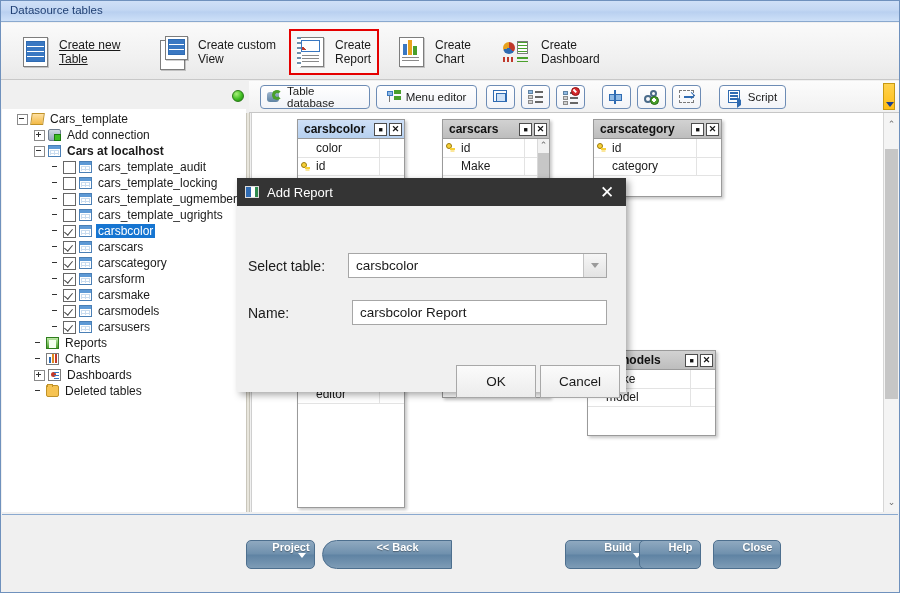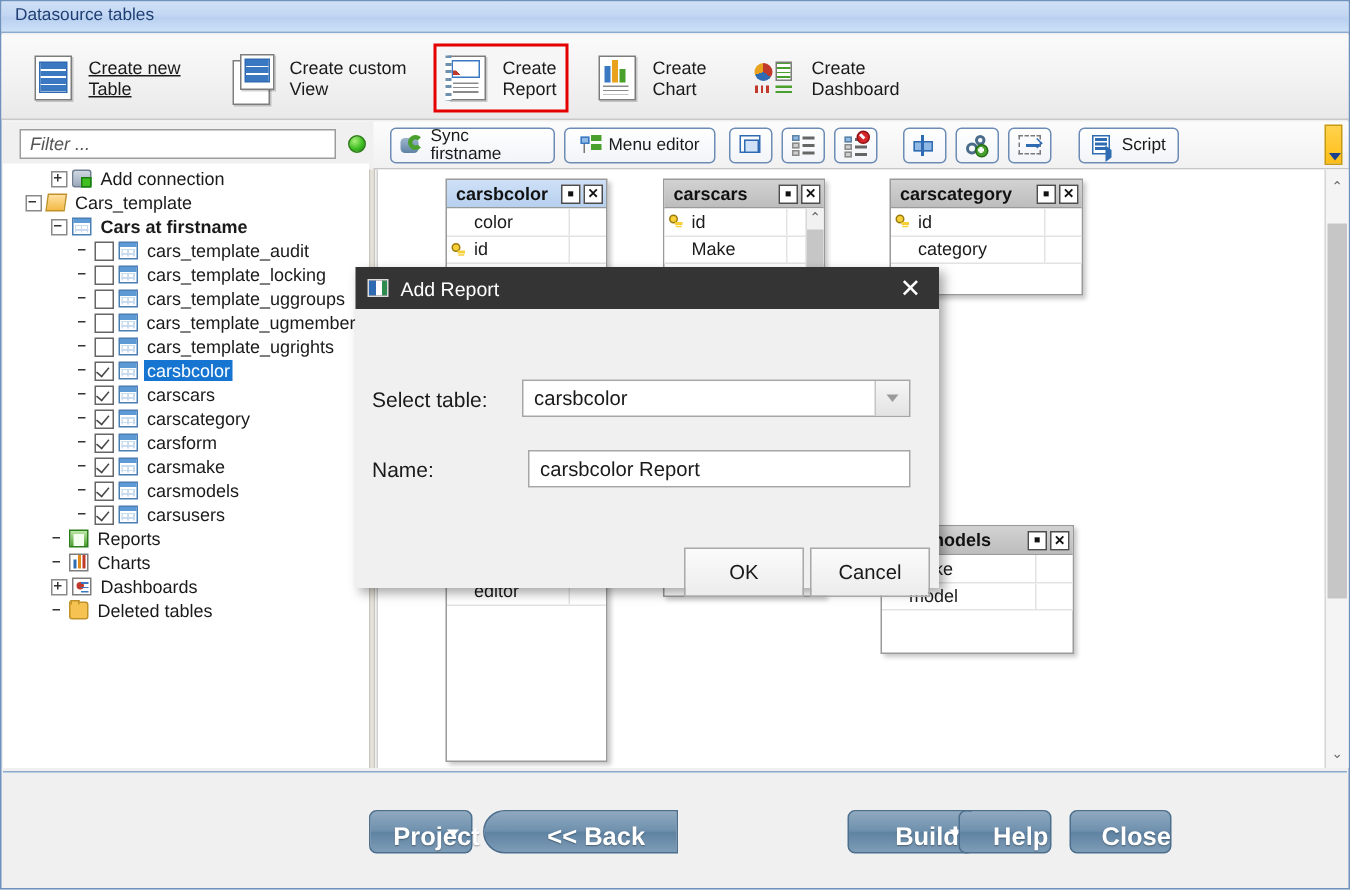--- a/index.html
+++ b/index.html
@@ -268,22 +268,22 @@
   }
 
   
   .bottombar{
     position:absolute;left:1px;top:513px;width:896px;height:78px;
     background:#f0f0f0;border-top:1px solid #8aa9cf;box-sizing:border-box;
   }
   .wizbtn{
     position:absolute;height:29px;box-sizing:border-box;
     background:linear-gradient(to bottom,#8fa9c0 0%,#6f90ad 48%,#5f83a3 52%,#7e9cb6 100%);
-    border:1px solid #4d6f8e;color:#fff;font-weight:bold;font-size:17px;
-    display:flex;align-items:flex-end;justify-content:center;
+    border:1px solid #4d6f8e;color:#fff;font-weight:bold;font-size:11px;
+    display:flex;align-items:flex-start;justify-content:center;
     text-shadow:0 1px 1px rgba(0,0,0,.35);cursor:default;padding-left:21px;
   }
   .wizbtn .caret{
     position:absolute;right:8px;top:12px;width:0;height:0;
     border-left:4px solid transparent;border-right:4px solid transparent;border-top:5px solid #fff;
   }
 </style>
 </head>
 <body>
 
@@ -297,21 +297,21 @@
 
     <div class="rb-item" style="left:14px;width:128px;text-decoration:underline;">
       <span class="ic">
         <span class="page"></span>
           <span class="grid"></span>
       </span>
       <span class="rb-label">Create new
 Table</span>
     </div>
 
-    <div class="rb-item" style="left:148px;width:138px;">
+    <div class="rb-item" style="left:148px;width:138px;justify-content:center;">
       <span class="ic">
         <span class="page" style="left:0;top:4px;"></span>
         <span class="page" style="left:5px;top:0;height:24px;width:23px;"></span>
         <span class="grid" style="left:8px;top:3px;width:17px;height:16px;"></span>
       </span>
       <span class="rb-label">Create custom
 View</span>
     </div>
 
     <div class="rb-item sel" style="left:288px;width:90px;">
@@ -351,21 +351,21 @@
     </div>
   </div>
 
   <div class="toolbar2">
 
     <div class="tb-btn" style="left:11px;width:110px;">
       <span style="position:relative;width:15px;height:14px;flex:0 0 15px;">
         <span style="position:absolute;left:0;top:2px;width:12px;height:10px;background:linear-gradient(to bottom,#9fb6cf,#5f83a3);border-radius:3px;"></span>
         <span style="position:absolute;left:5px;top:0;width:10px;height:10px;border:3px solid #4aa02c;border-radius:50%;border-right-color:transparent;box-sizing:border-box;"></span>
       </span>
-      <span>Sync firstname</span>
+      <span>Table database</span>
     </div>
 
     <div class="tb-btn" style="left:127px;width:101px;">
       <span style="position:relative;width:14px;height:14px;flex:0 0 14px;">
         <span style="position:absolute;left:0;top:1px;width:6px;height:5px;background:#8fb9e4;border:1px solid #3a78c2;box-sizing:border-box;"></span>
         <span style="position:absolute;left:7px;top:0;width:7px;height:4px;background:#4aa02c;"></span>
         <span style="position:absolute;left:7px;top:6px;width:7px;height:4px;background:#4aa02c;"></span>
         <span style="position:absolute;left:2px;top:6px;width:1px;height:6px;background:#777;"></span>
       </span>
       <span>Menu editor</span>
@@ -432,62 +432,54 @@
       <span>Script</span>
     </div>
 
     <div class="tb-scroll">
         <span class="ar"></span>
       </div>
   </div>
 
   <div class="leftpanel">
     <div class="filterrow">
-      <div class="filterbox">Filter ...</div>
       <div class="greendot"></div>
     </div>
     <div class="tree" id="tree">
+        <div class="trow">
+          <span class="ind" style="width: 6px;"></span>
+          <span class="exp "></span>
+          <span class="ticon fldopen"></span>
+          <span class="tlabel">Cars_template</span>
+        </div>
         <div class="trow">
           <span class="ind" style="width: 23px;"></span>
           <span class="exp plus"></span>
           <span class="ticon conn"></span>
           <span class="tlabel">Add connection</span>
         </div>
         <div class="trow">
-          <span class="ind" style="width: 6px;"></span>
-          <span class="exp "></span>
-          <span class="ticon fldopen"></span>
-          <span class="tlabel">Cars_template</span>
-        </div>
-        <div class="trow">
           <span class="ind" style="width: 23px;"></span>
           <span class="exp "></span>
           <span class="ticon tbl"></span>
-          <span class="tlabel bold">Cars at firstname</span>
+          <span class="tlabel bold">Cars at localhost</span>
         </div>
         <div class="trow">
           <span class="ind" style="width: 40px;"></span>
           <span class="exp none"></span>
           <span class="cbx"></span>
           <span class="ticon tbl"></span>
           <span class="tlabel">cars_template_audit</span>
         </div>
         <div class="trow">
           <span class="ind" style="width: 40px;"></span>
           <span class="exp none"></span>
           <span class="cbx"></span>
           <span class="ticon tbl"></span>
           <span class="tlabel">cars_template_locking</span>
-        </div>
-        <div class="trow">
-          <span class="ind" style="width: 40px;"></span>
-          <span class="exp none"></span>
-          <span class="cbx"></span>
-          <span class="ticon tbl"></span>
-          <span class="tlabel">cars_template_uggroups</span>
         </div>
         <div class="trow">
           <span class="ind" style="width: 40px;"></span>
           <span class="exp none"></span>
           <span class="cbx"></span>
           <span class="ticon tbl"></span>
           <span class="tlabel">cars_template_ugmembers</span>
         </div>
         <div class="trow">
           <span class="ind" style="width: 40px;"></span>

